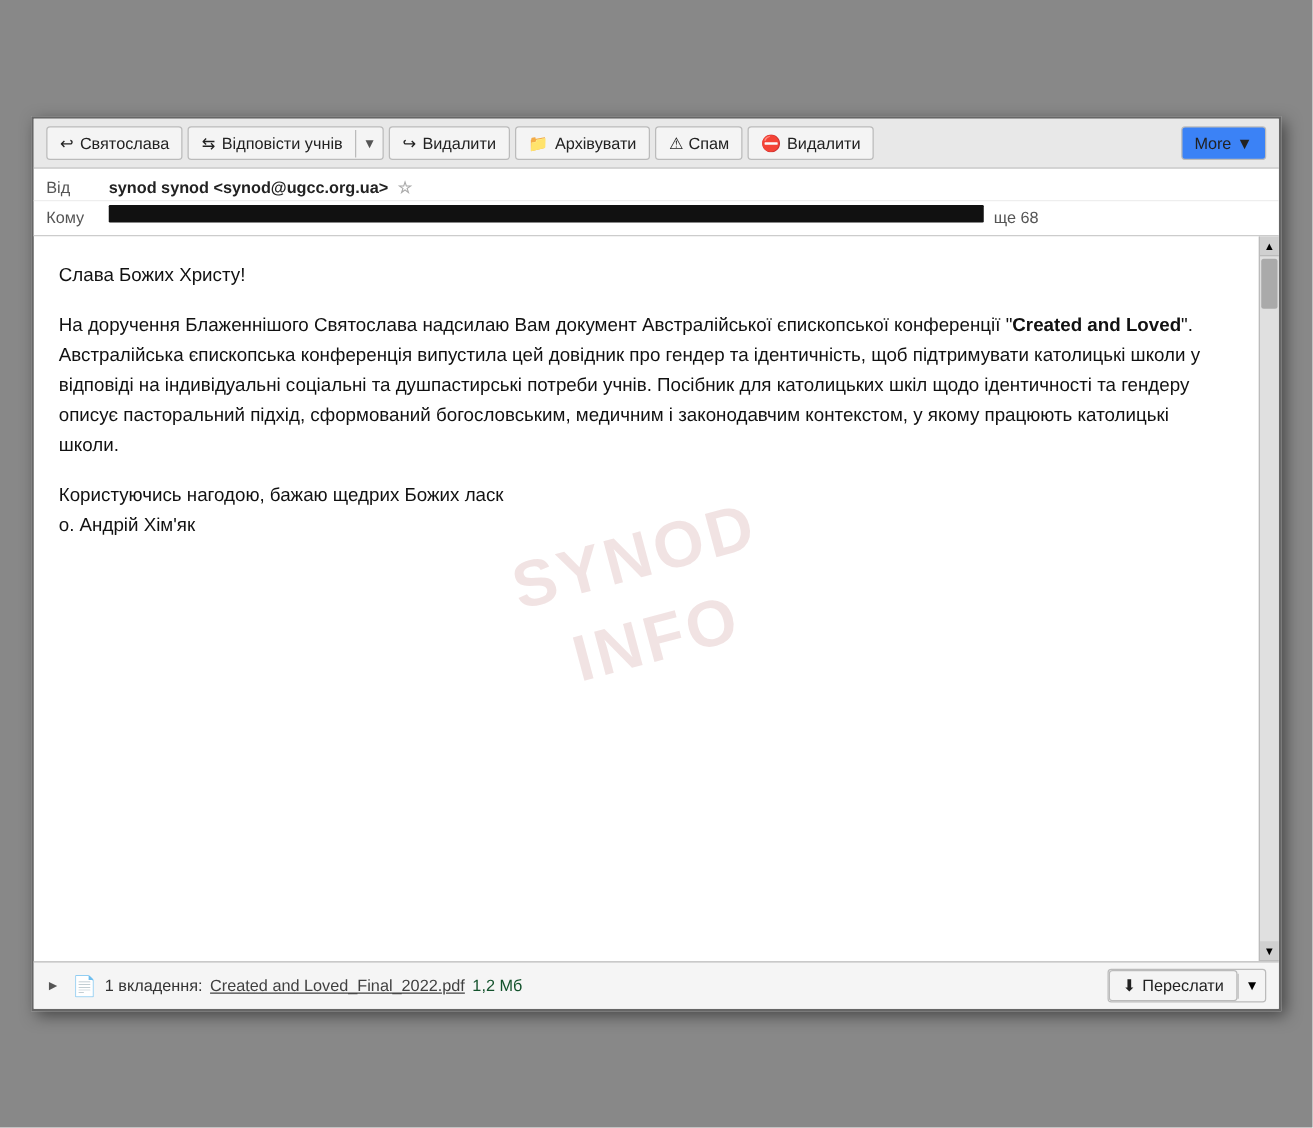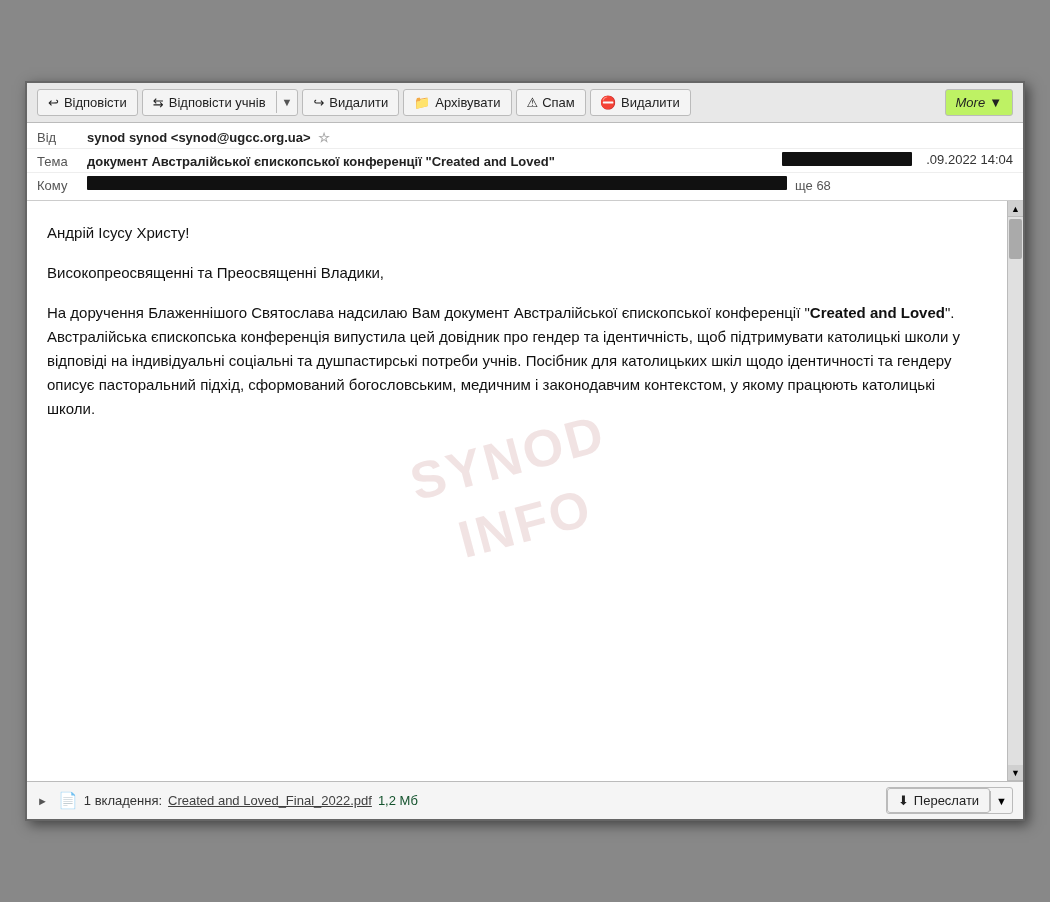--- a/index.html
+++ b/index.html
@@ -63,29 +63,28 @@
       border-left: 1px solid #bbb;
       padding: 5px 5px;
       font-size: 11px;
       cursor: pointer;
       color: #555;
     }
     .more-btn {
       display: flex;
       align-items: flex-end;
       gap: 4px;
-      background: #bef264;
+      background: #3b82f6;
       border: 1px solid #bbb;
       border-radius: 3px;
       padding: 5px 10px;
       font-size: 13px;
       cursor: pointer;
       color: #222;
       margin-left: auto;
-      font-style: italic;
     }
 
     
     .email-headers {
       border-bottom: 1px solid #ccc;
       padding: 4px 0;
       background: #fff;
     }
     .header-row {
       display: flex;
@@ -270,21 +269,21 @@
 </head>
 <body>
 
 <div class="email-window">
 
   <div class="toolbar">
 
     <div class="btn-dropdown">
       <div class="main-part">
         <span>↩</span>
-        <span>Відповісти</span>
+        <span>Святослава</span>
       </div>
     </div>
 
     <div class="btn-dropdown">
       <div class="main-part">
         <span>⇆</span>
         <span>Відповісти учнів</span>
       </div>
       <div class="dropdown-arrow">▼</div>
     </div>
@@ -322,57 +321,50 @@
   <div class="email-headers">
 
     <div class="header-row">
       <span class="header-label">Від</span>
       <span class="header-value">
         <span>synod synod &lt;synod@ugcc.org.ua&gt;</span>
         <span style="color:#aaa; cursor:pointer; margin-left:4px;">☆</span>
       </span>
     </div>
 
-    <div class="header-row">
-      <span class="header-label">Тема</span>
-      <span class="header-value subject-bold">документ Австралійської єпископської конференції "Created and Loved"</span>
-      <span style="display:inline-flex;align-items:center;gap:4px;">
-        <span class="redacted-block"></span>
-        <span class="header-date">.09.2022 14:04</span>
-      </span>
-    </div>
 
     <div class="header-row">
       <span class="header-label">Кому</span>
       <span class="recipient-redacted"></span>
       <span class="recipient-extra">ще 68</span>
     </div>
   </div>
 
   <div class="email-body-wrap">
     <div class="email-body">
 
       <div class="watermark">
         <div>SYNOD</div>
         <div>INFO</div>
       </div>
 
       <p>
-        <span>Андрій Ісусу Христу!</span>
+        <span>Слава Божих Христу!</span>
       </p>
 
-      <p>
-        <span>Високопреосвященні та Преосвященні Владики,</span>
-      </p>
 
       <p>
         <span>На доручення Блаженнішого Святослава надсилаю Вам документ Австралійської єпископської конференції "</span><strong>Created and Loved</strong><span>". Австралійська єпископська конференція випустила цей довідник про гендер та ідентичність, щоб підтримувати католицькі школи у відповіді на індивідуальні соціальні та душпастирські потреби учнів. Посібник для католицьких шкіл щодо ідентичності та гендеру описує пасторальний підхід, сформований богословським, медичним і законодавчим контекстом, у якому працюють католицькі школи.</span>
       </p>
 
 
+      <p>
+        <span>Користуючись нагодою, бажаю щедрих Божих ласк</span><br>
+        <span>о. Андрій Хім'як</span>
+      </p>
     </div>
 
     <div class="scrollbar">
       <div class="scroll-arrow">▲</div>
       <div class="scroll-track">
         <div class="scroll-thumb"></div>
       </div>
       <div class="scroll-arrow">▼</div>
     </div>
   </div>

